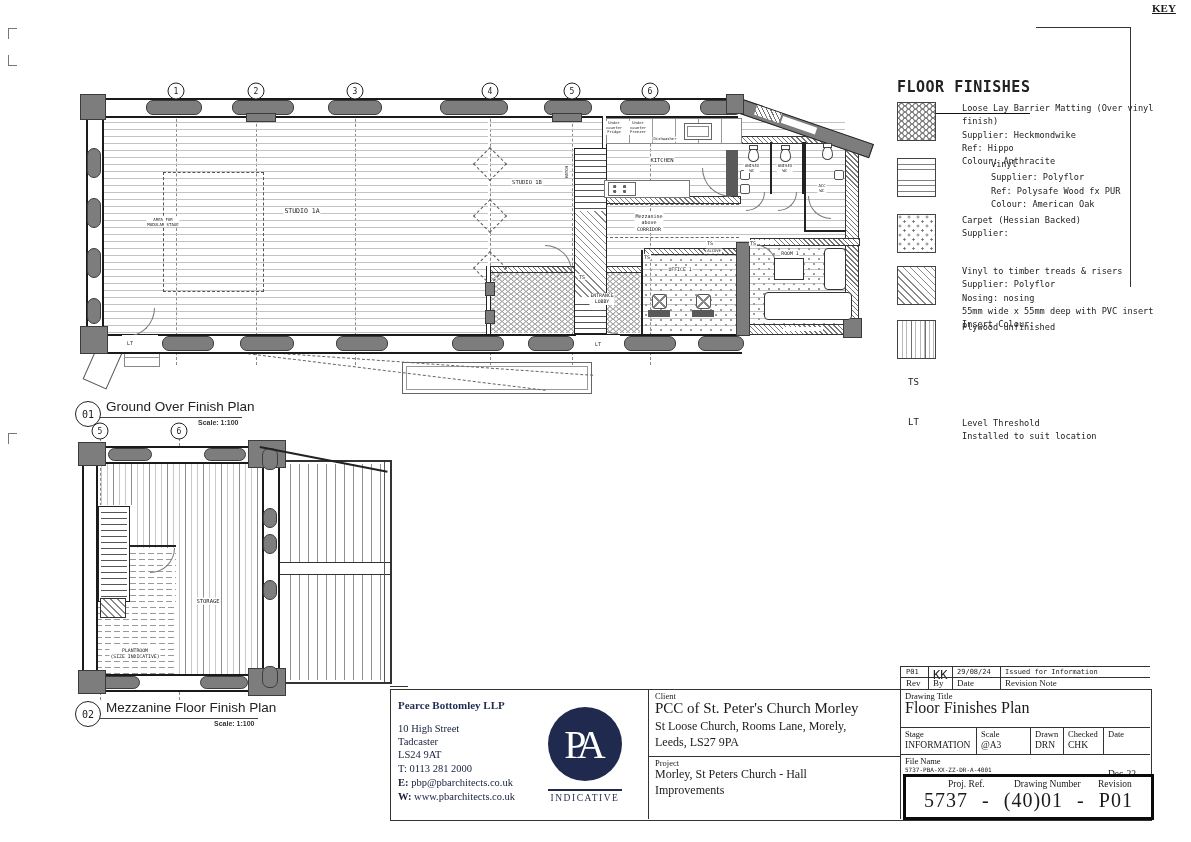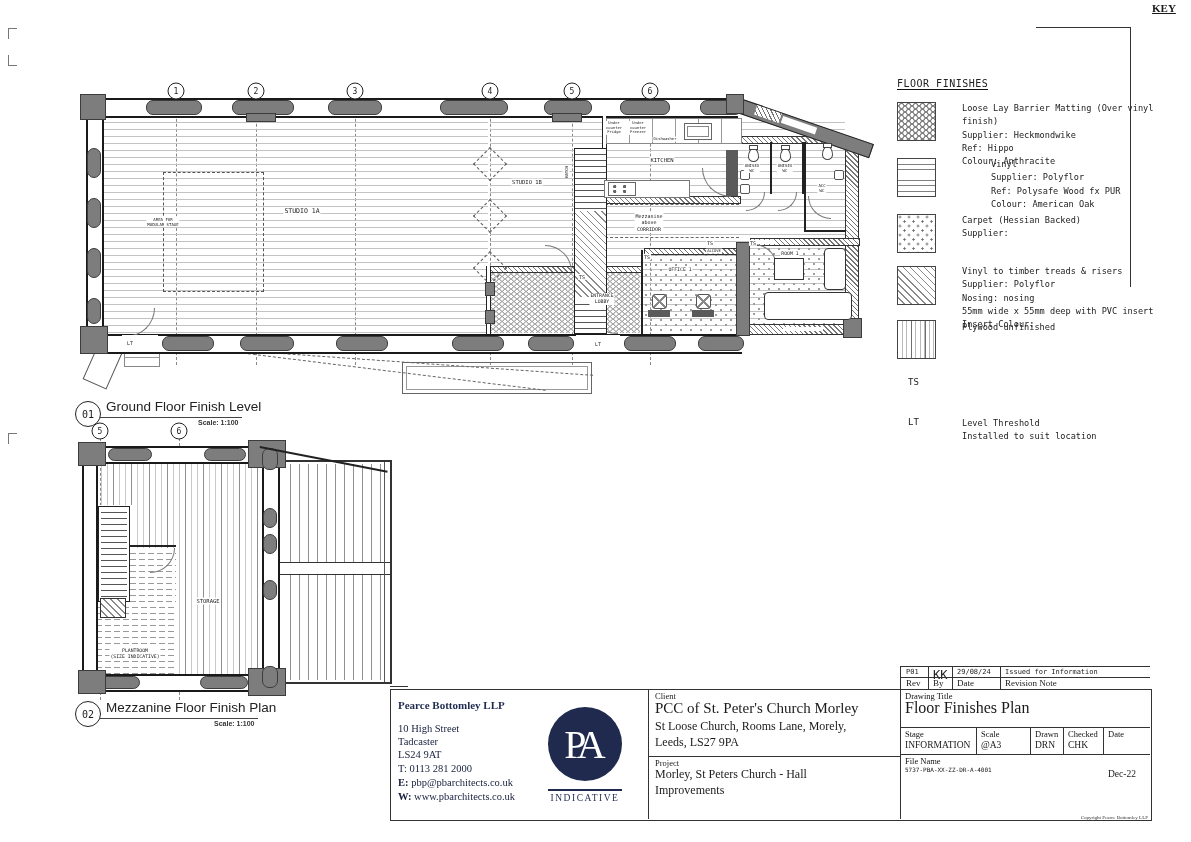--- a/index.html
+++ b/index.html
@@ -109,21 +109,21 @@
 <div class="sheet">
 
   <div class="mark" style="left:8px;top:28px;width:8px;height:10px;border-left:1px solid #777;border-top:1px solid #777;"></div>
   <div class="mark" style="left:8px;top:55px;width:8px;height:10px;border-left:1px solid #777;border-bottom:1px solid #777;"></div>
   <div class="mark" style="left:8px;top:433px;width:8px;height:10px;border-left:1px solid #777;border-top:1px solid #777;"></div>
 
   <div class="abs serif" style="left:1152px;top:2px;font-size:11px;font-weight:bold;text-decoration:underline;">KEY</div>
   <div class="abs" style="left:1036px;top:27px;width:95px;height:0;border-top:1.4px solid #333;"></div>
   <div class="abs" style="left:1130px;top:27px;width:0;height:260px;border-left:1.4px solid #333;"></div>
 
-  <div class="abs cad" style="left:897px;top:78px;font-size:10px;font-weight:normal;border-bottom:1.6px solid #111;padding-bottom:0;letter-spacing:0.5px;">FLOOR FINISHES</div>
+  <div class="abs cad" style="left:897px;top:78px;font-size:15px;font-weight:bold;border-bottom:1.6px solid #111;padding-bottom:17px;letter-spacing:0.5px;">FLOOR FINISHES</div>
 
   <div class="sw sw-hex abs" style="left:897px;top:102px;"></div>
   <div class="legtxt" style="top:102px;">Loose Lay Barrier Matting (Over vinyl finish)
 Supplier: Heckmondwike
 Ref: Hippo
 Colour: Anthracite</div>
 
   <div class="sw sw-vinyl abs" style="left:897px;top:158px;"></div>
   <div class="legtxt" style="top:158px;margin-left:29px;">Vinyl
 Supplier: Polyflor
@@ -312,21 +312,21 @@
     <div style="position:absolute;left:3px;top:3px;right:3px;bottom:3px;border:1px solid #999;"></div>
   </div>
   <div class="dline" style="left:238px;top:350px;width:356px;transform:rotate(4deg);"></div>
   <div class="dline" style="left:238px;top:352px;width:310px;transform:rotate(7deg);"></div>
   <div class="abs" style="left:90px;top:344px;width:24px;height:40px;border:1px solid #555;transform:rotate(24deg);background:#fff;z-index:1;"></div>
   <div class="abs" style="left:124px;top:350px;width:34px;height:16px;border:1px solid #888;border-top:none;z-index:1;">
     <div style="position:absolute;left:0;top:7px;width:100%;height:0;border-top:1px solid #999;"></div>
   </div>
 
   <div class="bubble" style="left:88px;top:414px;width:24px;height:24px;font-size:10px;border-width:1.3px;">01</div>
-  <div class="abs" style="left:106px;top:399px;font-size:13.5px;color:#222;">Ground Floor Finish Level</div>
+  <div class="abs" style="left:106px;top:399px;font-size:13.5px;color:#222;">Ground Over Finish Plan</div>
   <div class="abs" style="left:76px;top:417px;width:166px;height:0;border-top:1.2px solid #444;"></div>
   <div class="abs" style="left:198px;top:419px;font-size:7px;font-weight:bold;color:#333;">Scale: 1:100</div>
 
   <div class="abs pat pat-ply" style="left:96px;top:460px;width:168px;height:215px;"></div>
   <div class="abs" style="left:96px;top:505px;width:36px;height:100px;background:#fff;z-index:1;"></div>
   <div class="abs pat pat-dash" style="left:130px;top:548px;width:46px;height:128px;background-color:#fff;"></div>
   <div class="abs pat pat-dash" style="left:96px;top:602px;width:80px;height:74px;background-color:#fff;"></div>
 
   <div class="gline" style="left:100px;top:438px;height:262px;"></div>
   <div class="gline" style="left:179px;top:438px;height:262px;"></div>
@@ -440,15 +440,29 @@
   <div class="abs tb-small" style="left:1035px;top:729px;">Drawn</div>
   <div class="abs serif" style="left:1035px;top:740px;font-size:9.5px;">DRN</div>
   <div class="abs tb-small" style="left:1068px;top:729px;">Checked</div>
   <div class="abs serif" style="left:1068px;top:740px;font-size:9.5px;">CHK</div>
   <div class="abs tb-small" style="left:1108px;top:729px;">Date</div>
   <div class="abs serif" style="left:1108px;top:753px;font-size:9.5px;margin-top:16px;">Dec-22</div>
 
   <div class="abs tb-small" style="left:905px;top:756px;">File Name</div>
   <div class="abs tb-tiny" style="left:905px;top:766px;">5737-PBA-XX-ZZ-DR-A-4001</div>
 
+  <div class="refbox" style="left:903px;top:774px;width:245px;height:40px;">
+    <div style="position:relative;width:100%;height:100%;">
+      <div class="abs serif" style="left:42px;top:2px;font-size:9.5px;">Proj. Ref.</div>
+      <div class="abs serif" style="left:108px;top:2px;font-size:9.5px;">Drawing Number</div>
+      <div class="abs serif" style="left:192px;top:2px;font-size:9.5px;">Revision</div>
+      <div class="abs serif" style="left:0;top:12px;width:100%;text-align:center;font-size:20px;letter-spacing:1px;">
+        <span>5737</span>
+        <span style="margin:0 8px;">-</span>
+        <span>(40)01</span>
+        <span style="margin:0 8px;">-</span>
+        <span>P01</span>
+      </div>
+    </div>
+  </div>
   <div class="abs serif" style="left:1060px;top:815px;width:88px;text-align:right;font-size:5px;color:#333;">Copyright Pearce Bottomley LLP</div>
 
 </div>
 
 </body></html>

